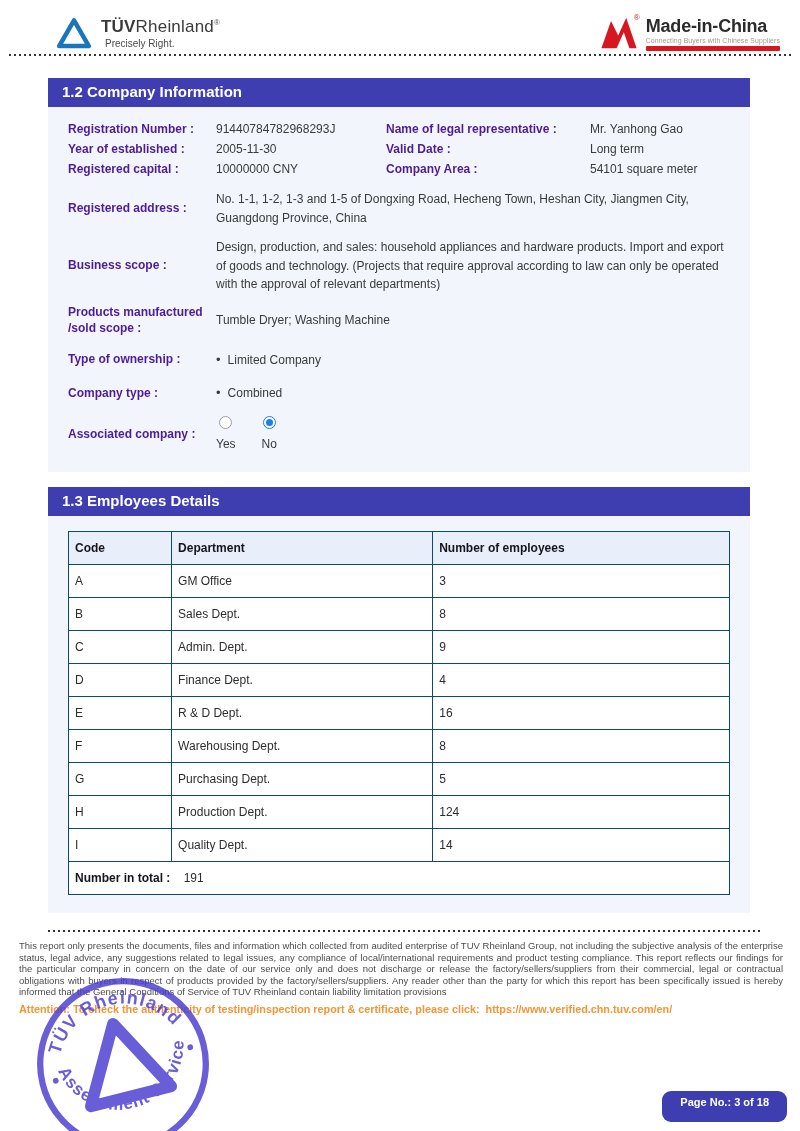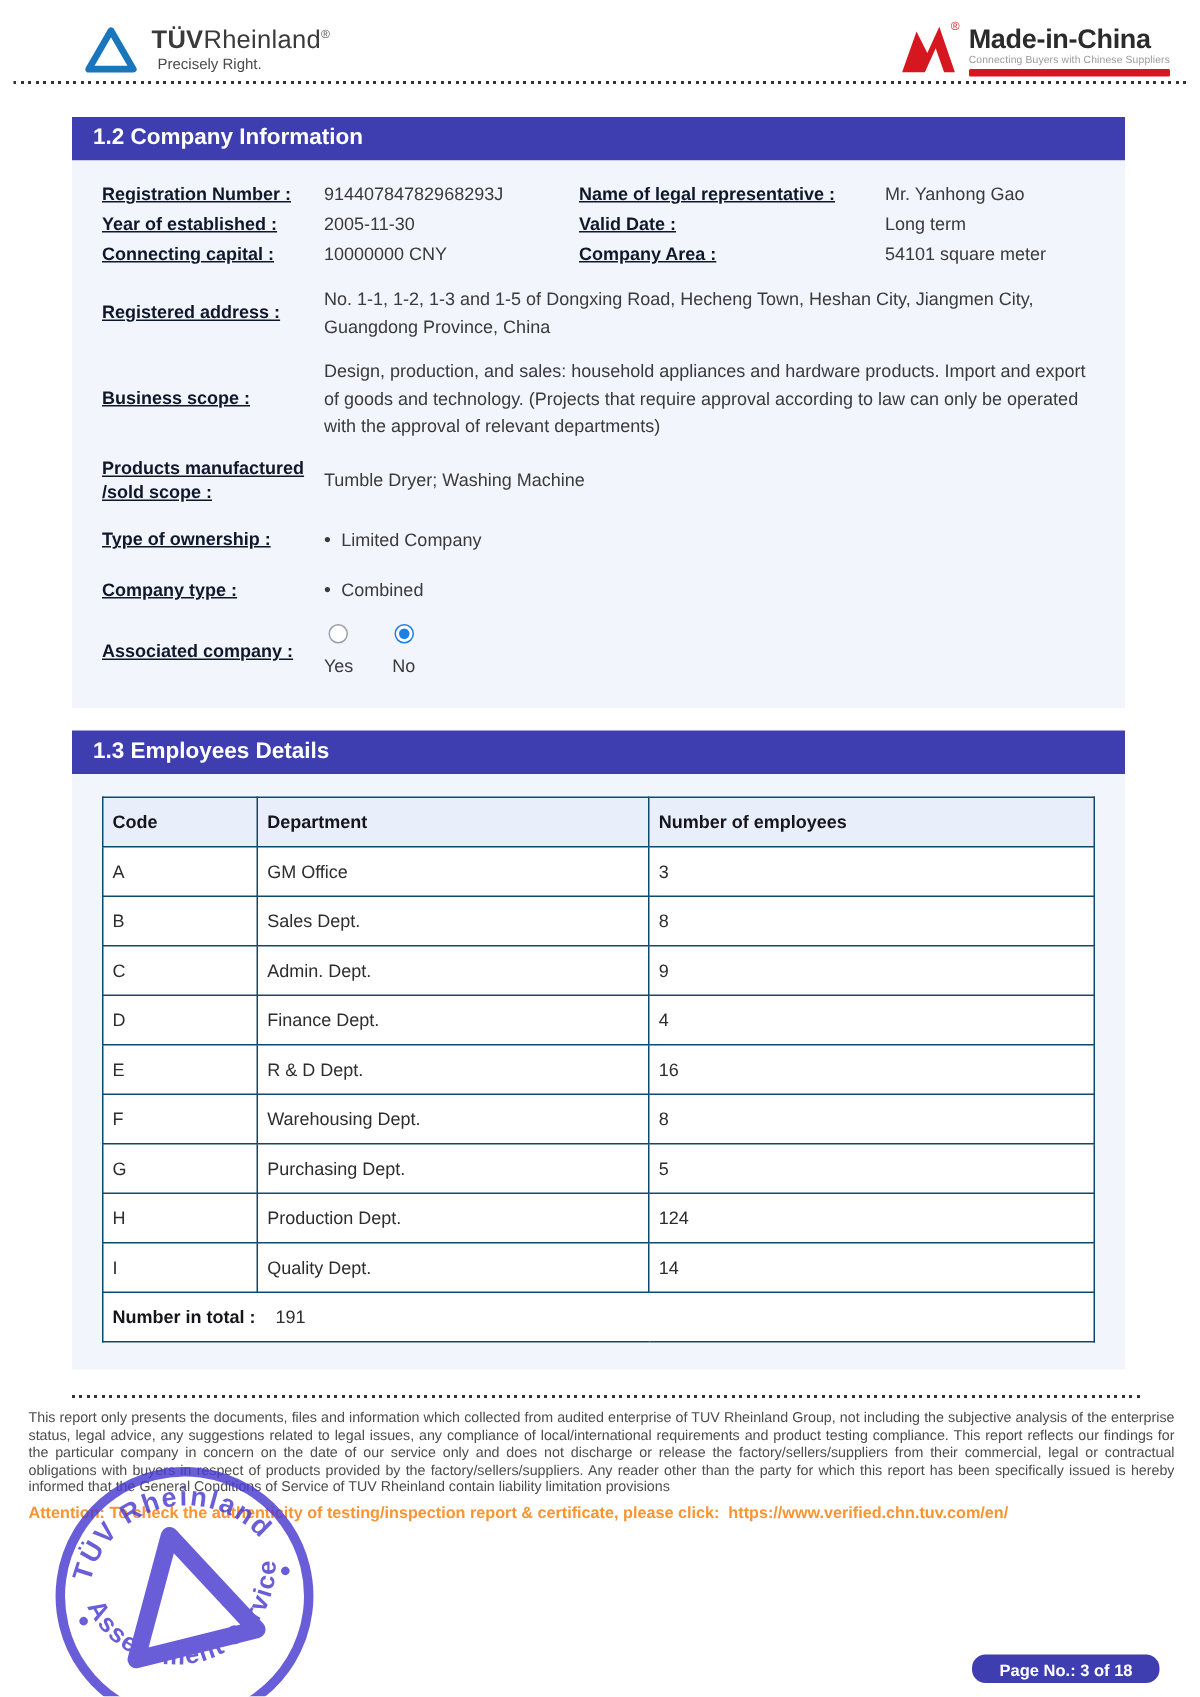--- a/index.html
+++ b/index.html
@@ -26,21 +26,21 @@
   .dotted.bottom { margin:17px 38px 0 48px; }
   
   .panel { margin:22px 50px 0 48px; }
   .panel + .panel { margin-top:15px; }
   .section-bar { background:var(--section-bar,#3e3eb0); color:#fff; font-weight:bold; font-size:15px; padding:5px 14px 7px; }
   .panel-body { background:var(--panel-bg,#f2f5fc); padding:15px 20px 18px; }
   
   .pair-row { display:flex; font-size:12px; margin-bottom:6px; }
   .pair-left { display:flex; width:318px; flex-shrink:0; }
   .pair-right { display:flex; flex:1; }
-  .flabel { font-weight:bold; color:#0f172a;text-decoration:underline; }
+  .flabel { font-weight:bold; color:#4c1d95; }
   .pair-left .flabel { width:148px; flex-shrink:0; }
   .pair-right .flabel { width:204px; flex-shrink:0; }
   .fvalue { color:#3a3a3a; }
   .full-row { display:flex; align-items:center; font-size:12px; margin-top:11px; }
   .full-row .flabel { width:148px; flex-shrink:0; line-height:1.3; }
   .full-row .fvalue { flex:1; line-height:1.55; }
   .bullet-val::before { content:"\2022"; margin-right:7px; font-size:13px; }
   .opt-group { display:flex; align-items:center; gap:26px; }
   .opt { display:flex; align-items:center; gap:6px; cursor:pointer;flex-direction:column; }
   .radio { width:13px; height:13px; border-radius:50%; border:1.5px solid #9aa0a8; background:#fff; display:inline-block; position:relative; }
@@ -53,22 +53,22 @@
   table.emp th { background:#e9eefb; color:#15151b; font-weight:bold; padding:9px 6px; }
   table.emp td { background:#fff; color:#2d2d2d; padding:9px 6px; }
   col.c-code { width:15.6%; } col.c-dept { width:39.5%; } col.c-num { width:44.9%; }
   td.total-cell { text-align:left; padding:9px 12px; }
   .total-label { font-weight:bold; color:#15151b; }
   .total-value { margin-left:10px; color:#2d2d2d; }
   
   .disclaimer { margin:8px 17px 0 19px; font-size:9.5px; line-height:11.6px; color:#4c4c4c; text-align:justify; }
   .attention { margin:5px 17px 0 19px; font-size:10.8px; font-weight:bold; color:var(--accent-orange,#f79433); }
   .attention a { color:var(--accent-orange,#f79433); text-decoration:none; margin-left:6px; }
-  .page-badge { position:absolute; right:27px; bottom:9px; background:var(--section-bar,#3e3eb0); color:#fff;
-    font-size:11px; font-weight:bold; padding:5px 18px 2px; border-radius:9px; }
+  .page-badge { position:absolute; right:13px; bottom:9px; background:var(--section-bar,#3e3eb0); color:#fff;
+    font-size:11px; font-weight:bold; padding:5px 18px 14px; border-radius:9px; }
   .stamp { position:absolute; left:33px; top:974px; width:180px; height:180px; opacity:.82;
     transform:rotate(-14deg); pointer-events:none; }
 </style>
 </head>
 <body>
 
 <div class="page">
 
   <div class="topbar">
     <div class="tuv-logo">
@@ -116,21 +116,21 @@
             <span class="flabel">Year of established :</span>
             <span class="fvalue">2005-11-30</span>
           </div>
         <div class="pair-right">
             <span class="flabel">Valid Date :</span>
             <span class="fvalue">Long term</span>
           </div>
       </div>
       <div class="pair-row">
         <div class="pair-left">
-            <span class="flabel">Connecting capital :</span>
+            <span class="flabel">Registered capital :</span>
             <span class="fvalue">10000000 CNY</span>
           </div>
         <div class="pair-right">
             <span class="flabel">Company Area :</span>
             <span class="fvalue">54101 square meter</span>
           </div>
       </div>
 
       <div class="full-row" style="margin-top:14px;">
         <span class="flabel">Registered address :</span>

